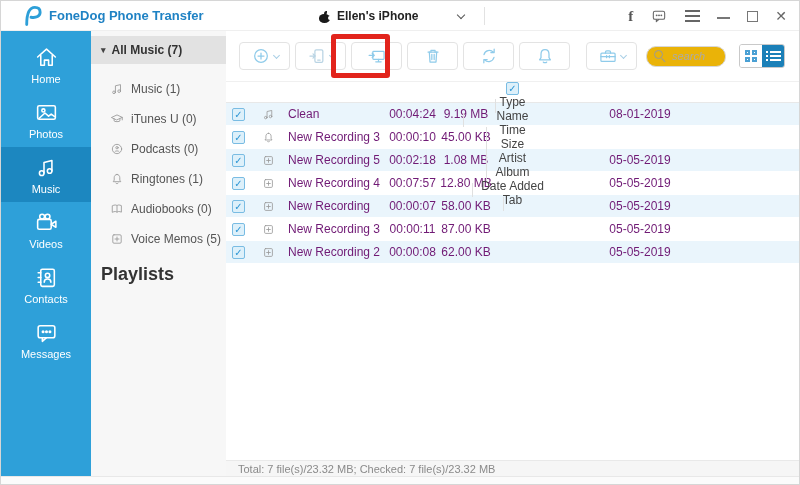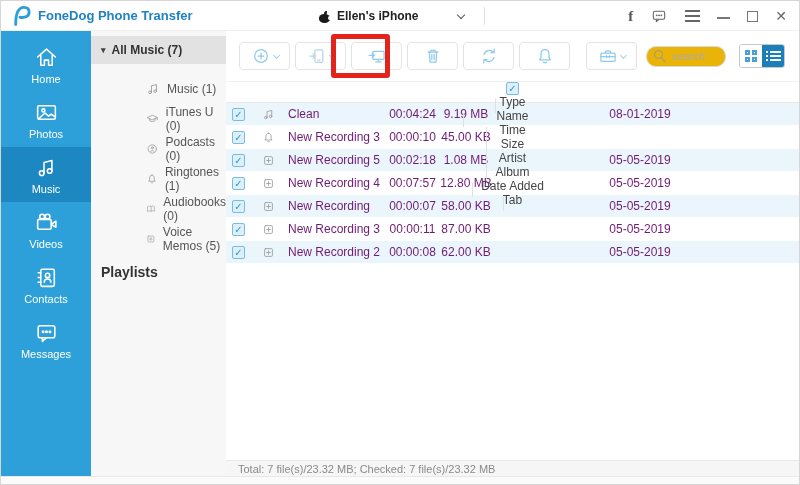--- a/index.html
+++ b/index.html
@@ -2,21 +2,21 @@
 <html><head>
 <meta charset="utf-8">
 <style>
   * { margin:0; padding:0; box-sizing:border-box; }
   html,body { width:800px; height:485px; }
   body { font-family:"Liberation Sans", sans-serif; font-size:12px; color:#444; background:#fff; }
   .window { position:relative; width:800px; height:485px; background:#fff; border:1px solid #d6d6d6; overflow:hidden; }
 
   
   .titlebar { position:absolute; top:0; left:0; right:0; height:30px; background:#fff; border-bottom:1px solid #efefef; }
-  .brand { position:absolute; left:8px; top:3px; display:flex; align-items:center; gap:6px; }
+  .brand { position:absolute; left:19px; top:3px; display:flex; align-items:center; gap:6px; }
   .logo { width:23px; height:23px; }
   .app-title { color:#1f82c4; font-size:13px; font-weight:bold; }
   .device-sel { position:absolute; left:318px; top:0; height:30px; display:flex; align-items:center; gap:7px;justify-content:space-between; }
   .apple { position:relative; width:11px; height:12px; margin-top:1px; }
   .apple .body { position:absolute; left:0; top:3px; width:11px; height:9px; background:#1a1a1a; border-radius:45% 45% 48% 48%; }
   .apple .leaf { position:absolute; left:5px; top:0px; width:3px; height:4px; background:#1a1a1a; border-radius:80% 0 80% 0; }
   .apple .bite { position:absolute; right:-2px; top:5px; width:4px; height:4px; background:#fff; border-radius:50%; }
   .device-name { font-size:12px; font-weight:bold; color:#222; }
   .caret { width:6px; height:6px; border-right:1.6px solid #555; border-bottom:1.6px solid #555; transform:rotate(45deg); margin-top:-3px; }
   .device-sel .caret { margin-left:32px; }
@@ -38,24 +38,24 @@
   .nav { width:90px; background:#2ea0d9; padding-top:6px; flex-shrink:0; }
   .nav-item { height:55px; display:flex; flex-direction:column; align-items:center; justify-content:center; gap:3px; color:#fff; cursor:pointer; }
   .nav-item.selected { background:#1c87c0; }
   .nav-ic { width:25px; height:25px; color:#fff; }
   .nav-label { font-size:11px; color:#fff; }
 
   
   .cats { width:135px; background:#f7f7f7; flex-shrink:0; }
   .cats-header { height:28px; margin-top:5px; background:#e2e2e2; display:flex; align-items:center; gap:6px; padding-left:10px; font-weight:bold; color:#333; font-size:12px; }
   .tri { font-size:9px; color:#444; }
-  .cat-list { padding-top:10px;margin-left:36px; }
+  .cat-list { padding-top:10px; }
   .cat-item { height:30px; display:flex; align-items:center; gap:7px; padding-left:19px; color:#555; cursor:pointer; }
   .cat-ic { width:14px; height:14px; color:#9a9a9a; }
-  .playlists { padding:10px 0 0 10px; font-weight:bold; color:#333; font-size:14px; }
+  .playlists { padding:10px 0 0 10px; font-weight:bold; color:#333; font-size:18px; }
 
   
   .main { flex:1; position:relative; background:#fff; }
   .toolbar { height:50px; display:flex; align-items:center; padding:0 14px 0 13px; gap:5px; }
   .tb-btn { height:28px; width:51px; background:#fff; border:1px solid #e3e3e3; border-radius:4px; display:flex; align-items:center; justify-content:center; gap:3px; color:#8fcbea; cursor:pointer; }
   .tb-btn.dimmed { color:#b9d4e4; }
   .tb-btn.gap-before { margin-left:11px; }
   .tb-ic { width:20px; height:20px; }
   .tb-btn .caret { width:5px; height:5px; border-color:#a8cfe6; margin-top:-2px; }
   .red-box { position:absolute; left:105px; top:3px; width:59px; height:44px; border:5px solid #e2241c; border-radius:3px; pointer-events:none; z-index:5; }

